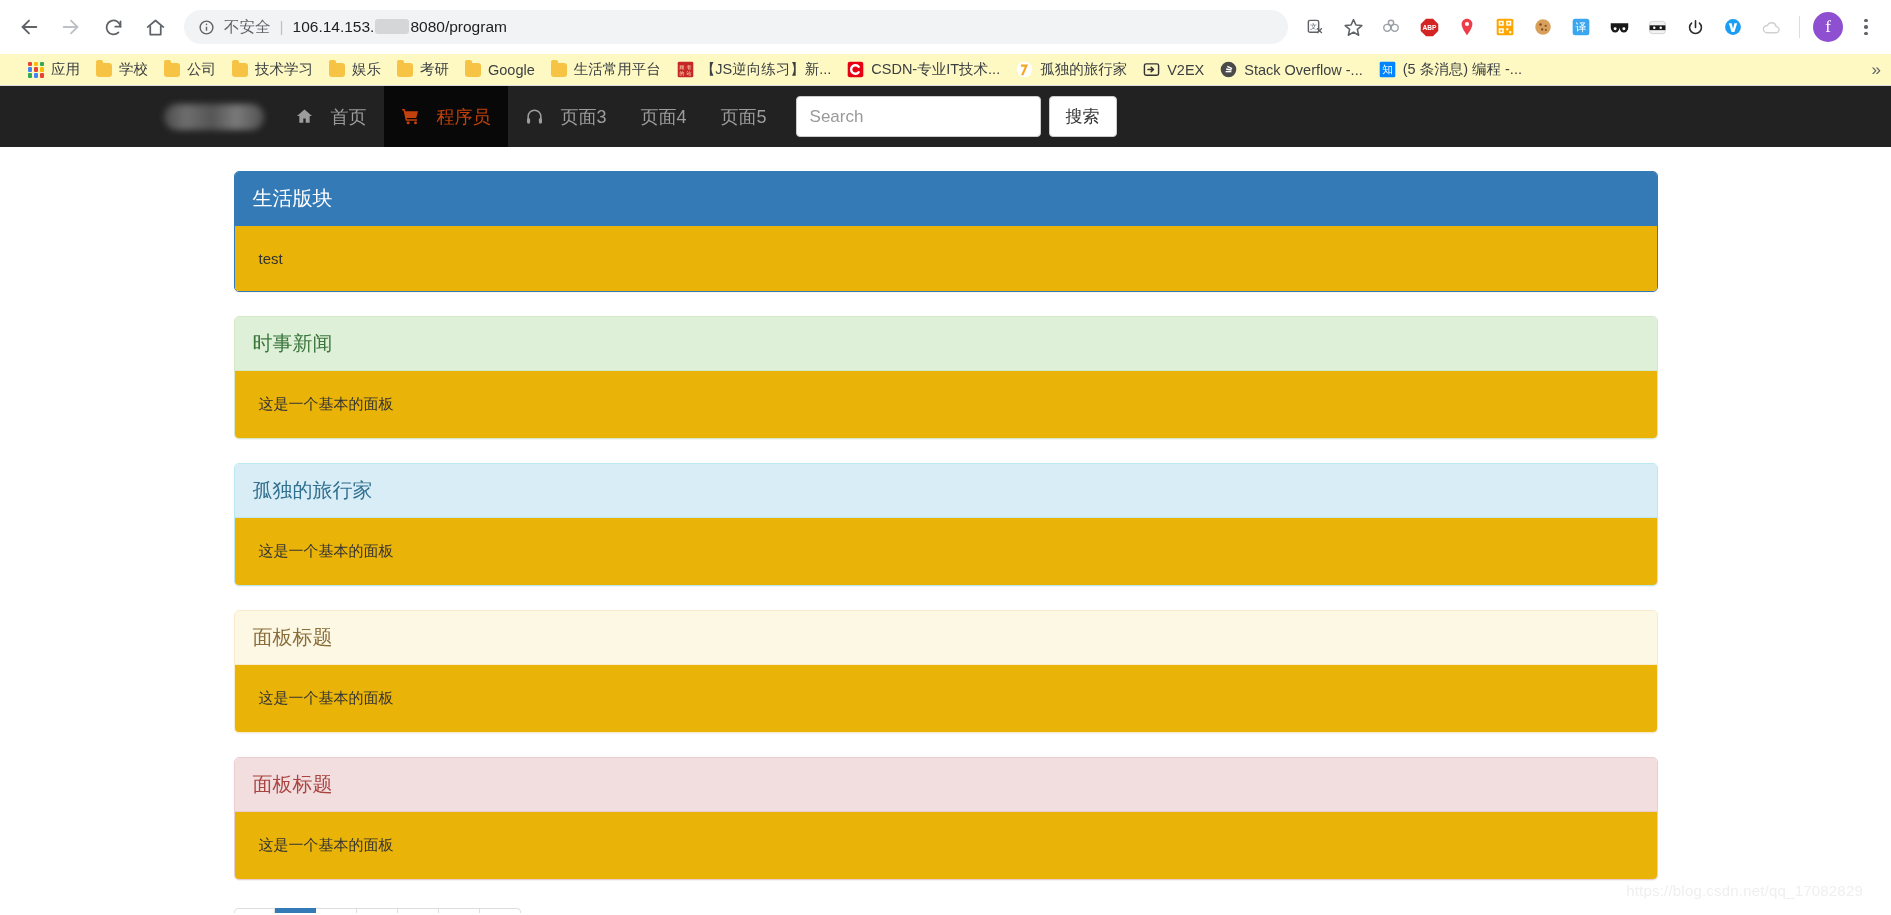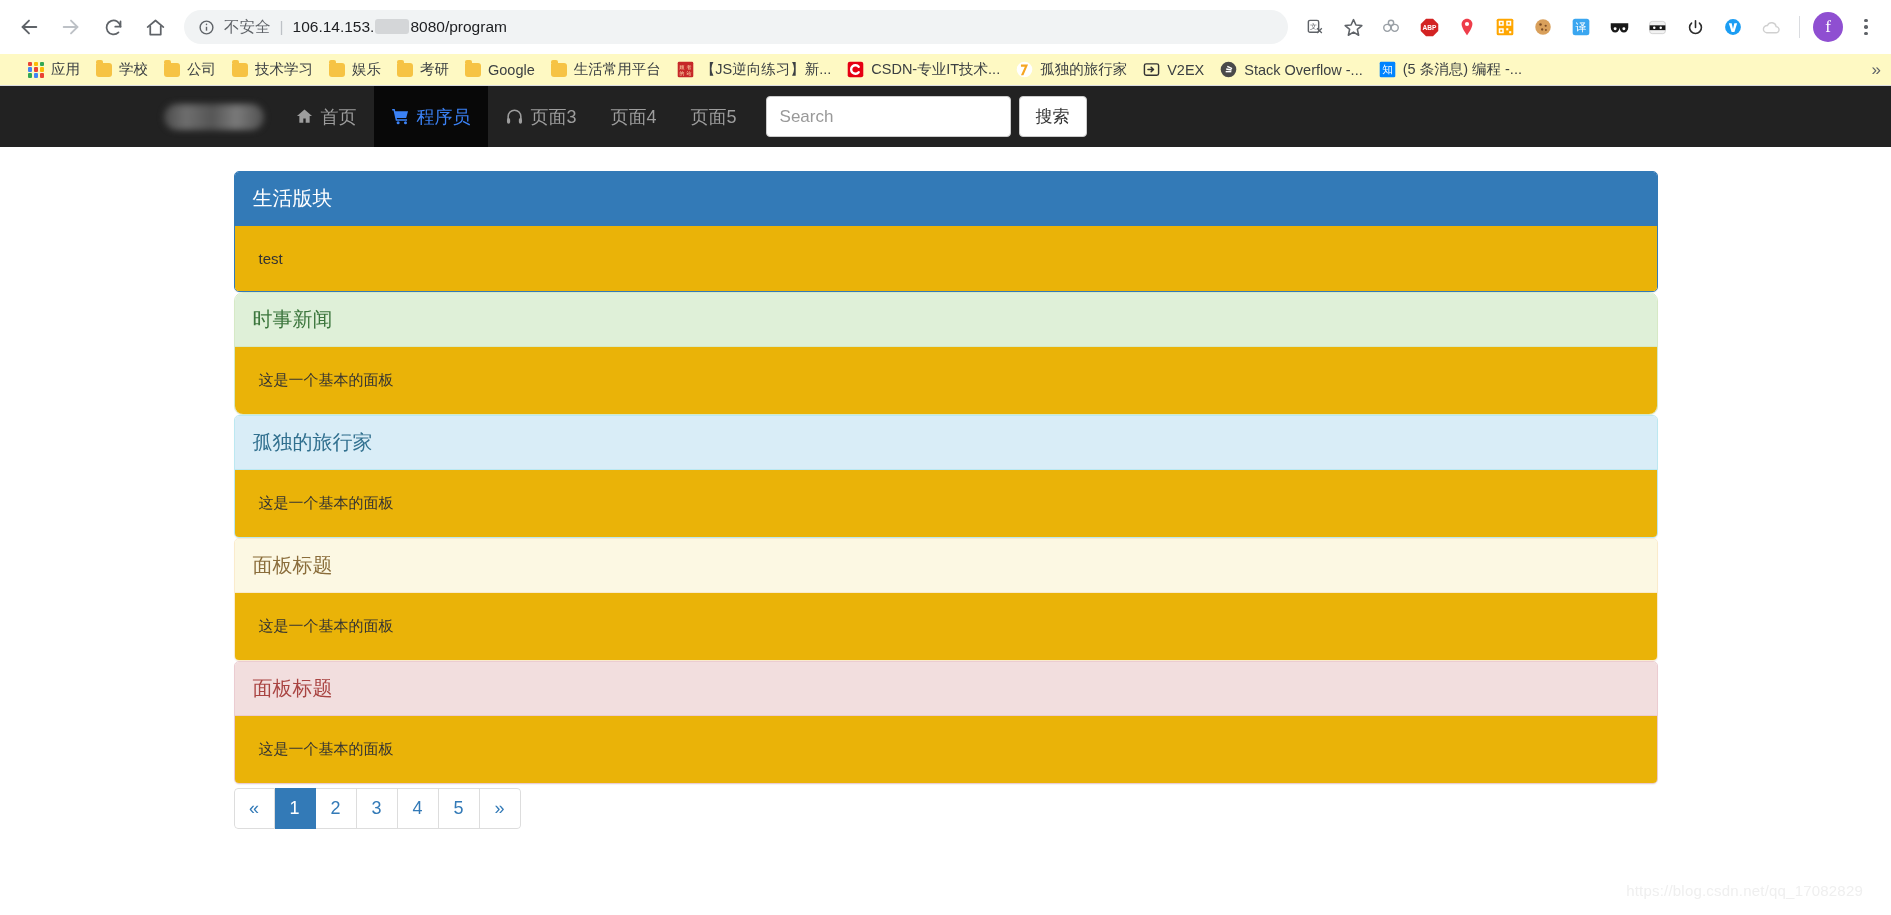--- a/index.html
+++ b/index.html
@@ -213,29 +213,29 @@
     margin-right: 14px;
     border-radius: 14px;
     background: linear-gradient(92deg,#4a4a4a 0%,#6e6e6e 22%,#555 48%,#7a7a7a 72%,#4f4f4f 100%);
     filter: blur(3.2px);
     flex: none;
   }
   .nav-link {
     height: 61px;
     display: flex;
     align-items: center;
-    gap: 7px;
+    gap: 17px;
     padding: 0 17px;
     color: #9d9d9d;
     font-size: 18px;
     white-space: nowrap;
     flex: none;
   }
   .nav-link.active {
-    color: #3b82f6;
+    color: #c2410c;
     background: #080808;
   }
   .nav-link svg { display: block; flex: none; }
 
   #nav-search-form {
     display: flex;
     align-items: center;
     gap: 8px;
     margin-left: 12px;
     flex: none;
@@ -285,41 +285,42 @@
 
   
   #container {
     width: 1424px;
     margin: 0 auto;
     padding: 24px 0 0 0;
   }
   .panel {
     border: 1px solid transparent;
     border-radius: 5px;
+    margin-bottom: 24px;
     background: #ffffff;
     box-shadow: 0 1px 1px rgba(0,0,0,.05);
     overflow: hidden;
   }
   .panel-heading {
     padding: 13px 18px;
     font-size: 20px;
     border-bottom: 1px solid transparent;
   }
   .panel-body {
     padding: 24px;
     font-size: 15px;
     color: #333333;
     background: #eab308;
     min-height: 58px;
   }
 
   .panel-primary { border-color: #337ab7; }
   .panel-primary > .panel-heading { background: #337ab7; color:#ffffff; border-bottom-color:#337ab7; }
 
-  .panel-success { border-color: #d6e9c6; border-radius: 9px; }
+  .panel-success { border-color: #d6e9c6; }
   .panel-success > .panel-heading { background:#dff0d8; color:#3c763d; border-bottom-color:#d6e9c6; }
 
   .panel-info { border-color: #bce8f1; }
   .panel-info > .panel-heading { background:#d9edf7; color:#31708f; border-bottom-color:#bce8f1; }
 
   .panel-warning { border-color: #faebcc; }
   .panel-warning > .panel-heading { background:#fcf8e3; color:#8a6d3b; border-bottom-color:#faebcc; }
 
   .panel-danger { border-color: #ebccd1; }
   .panel-danger > .panel-heading { background:#f2dede; color:#a94442; border-bottom-color:#ebccd1; }

